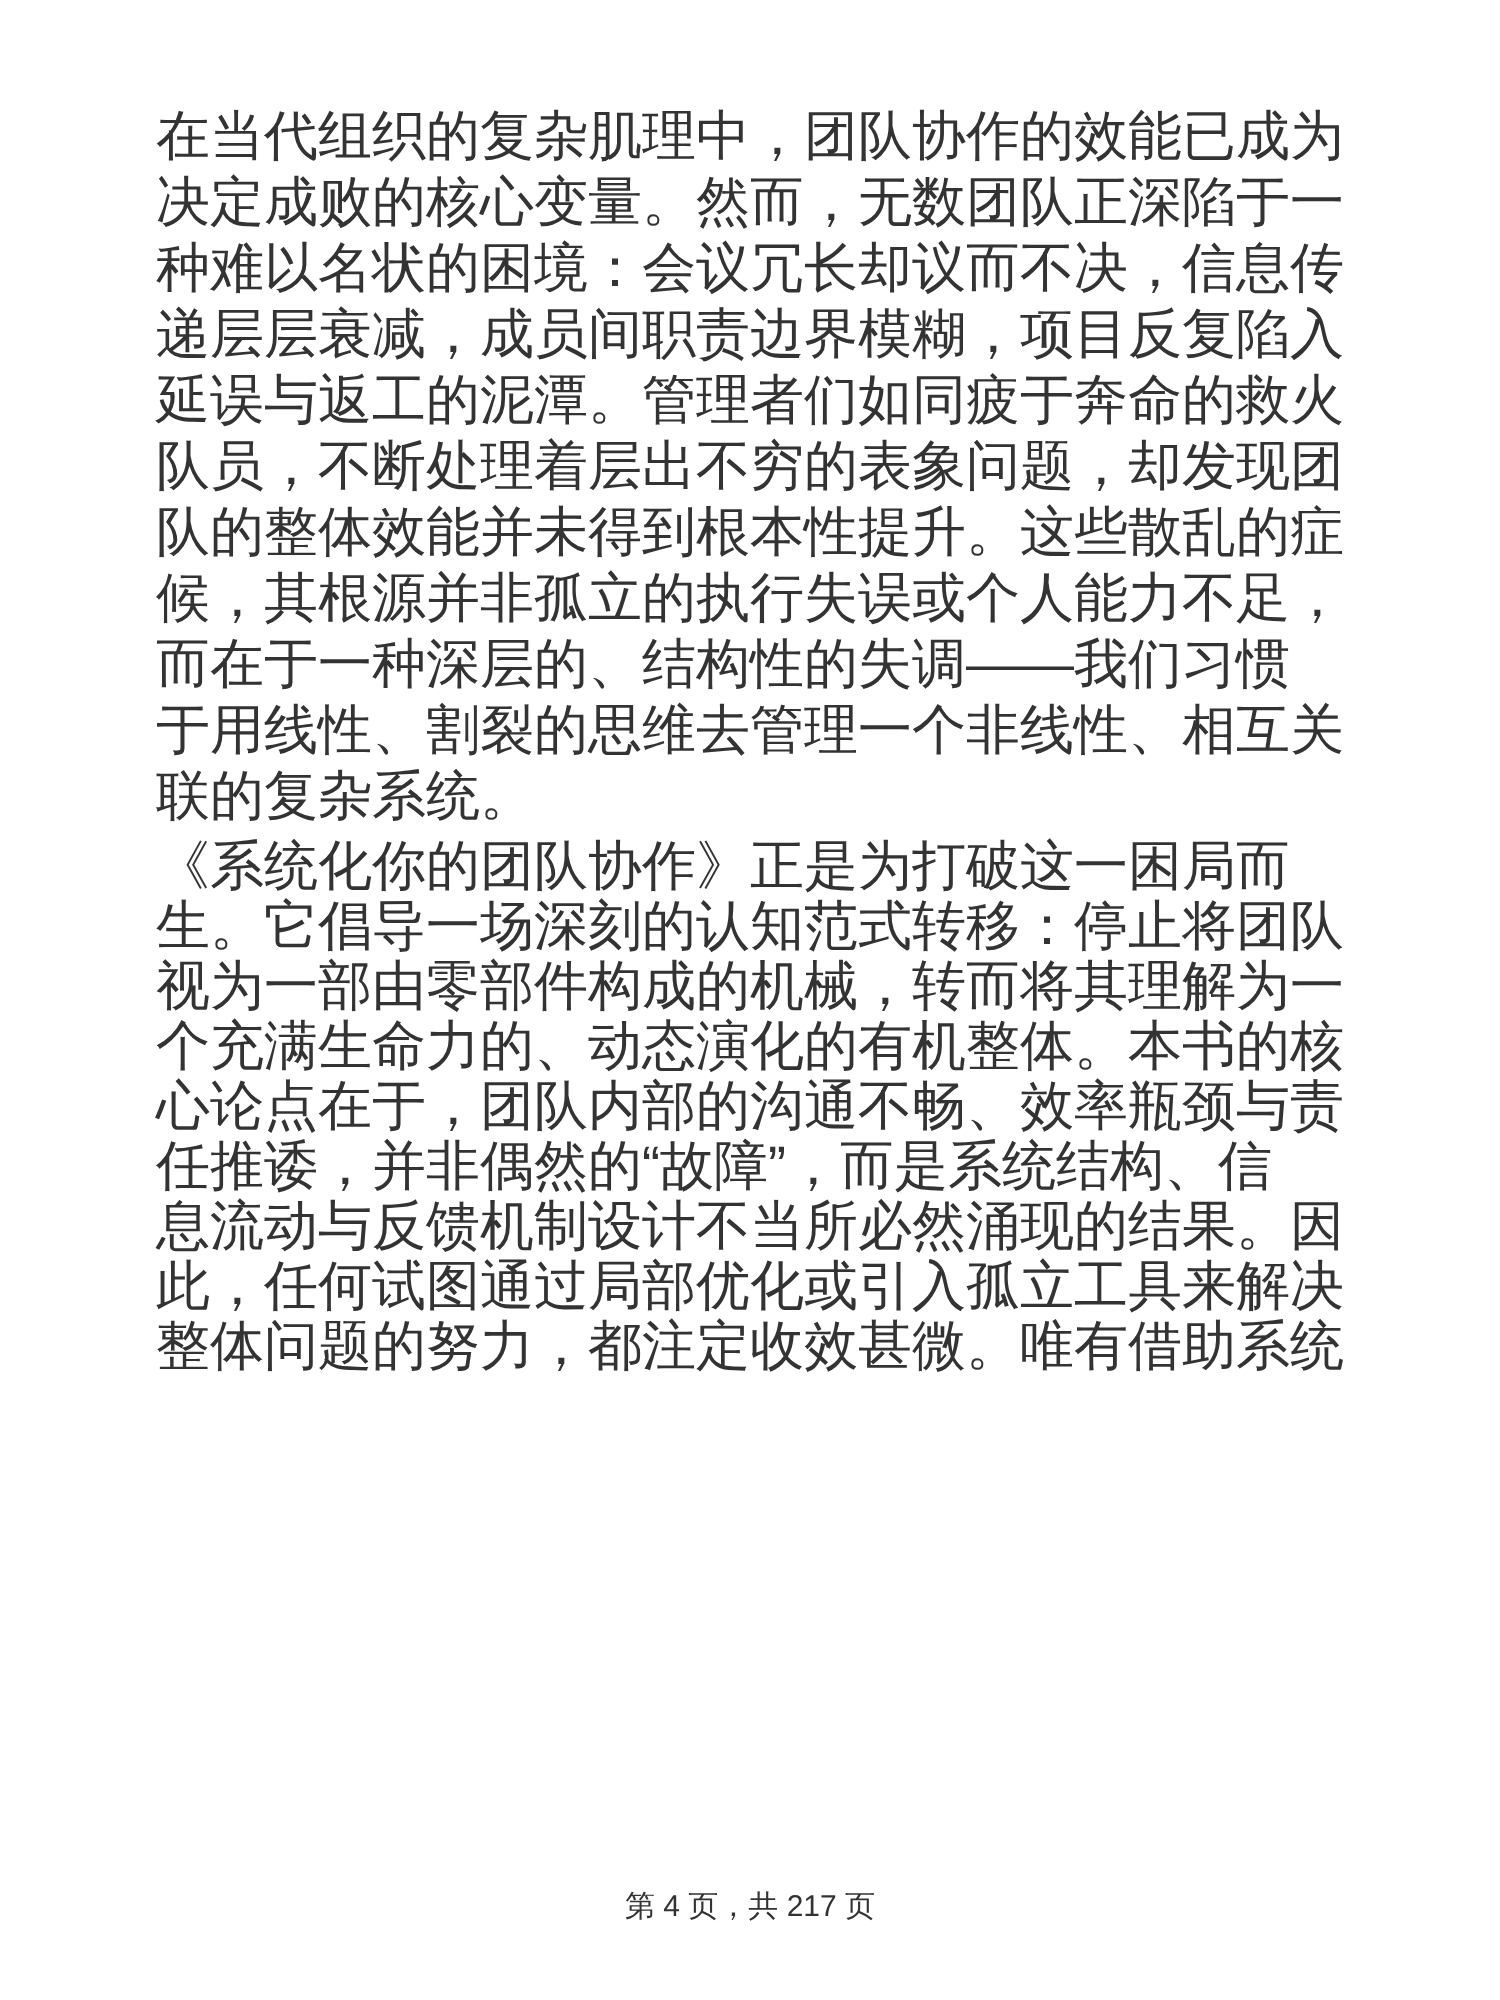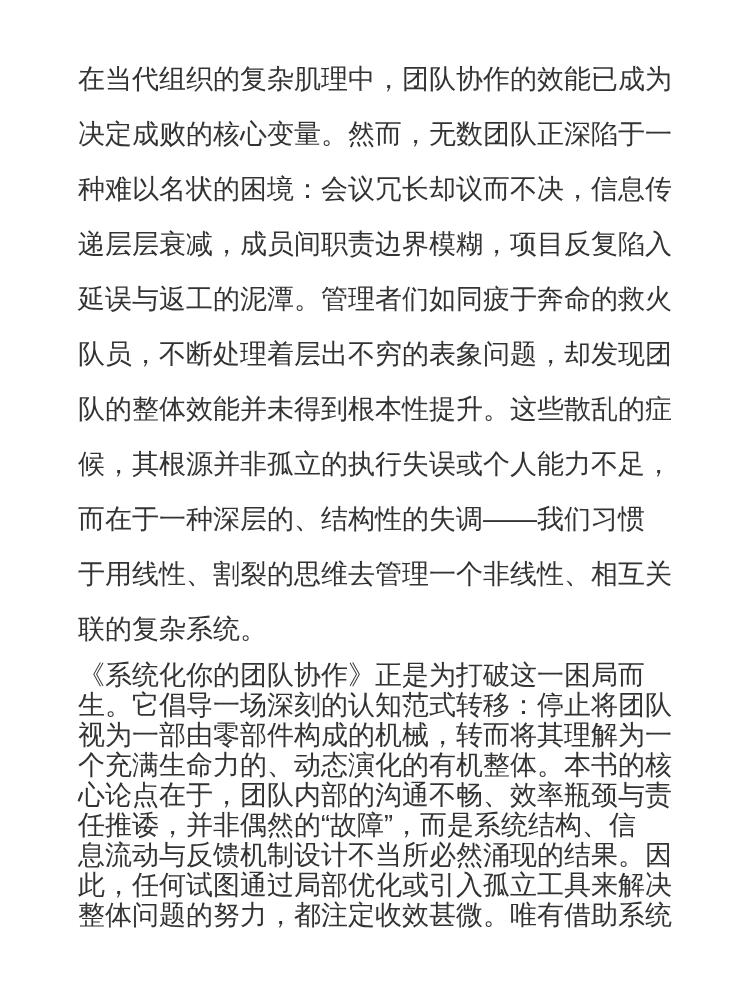--- a/index.html
+++ b/index.html
@@ -25,21 +25,21 @@
   }
   .para {
     margin: 0;
     font-size: 27px;
     font-weight: 300;
     color: #333333;
     white-space: pre-line;
     text-align: left;
     letter-spacing: 0;
   }
-  .para-1 { line-height: 55px; }
+  .para-1 { line-height: 33px; }
   .para-2 { line-height: 30px; margin-top: 3px; }
   .footer {
     position: absolute;
     top: 944px;
     left: 0;
     width: 750px;
     text-align: center;
   }
   .page-indicator {
     font-size: 15px;
@@ -69,14 +69,17 @@
 生。它倡导一场深刻的认知范式转移：停止将团队
 视为一部由零部件构成的机械，转而将其理解为一
 个充满生命力的、动态演化的有机整体。本书的核
 心论点在于，团队内部的沟通不畅、效率瓶颈与责
 任推诿，并非偶然的“故障”，而是系统结构、信
 息流动与反馈机制设计不当所必然涌现的结果。因
 此，任何试图通过局部优化或引入孤立工具来解决
 整体问题的努力，都注定收效甚微。唯有借助系统</p>
   </main>
 
+  <footer class="footer">
+    <span class="page-indicator">第 4 页，共 217 页</span>
+  </footer>
 
 </div>
 
 </body></html>

